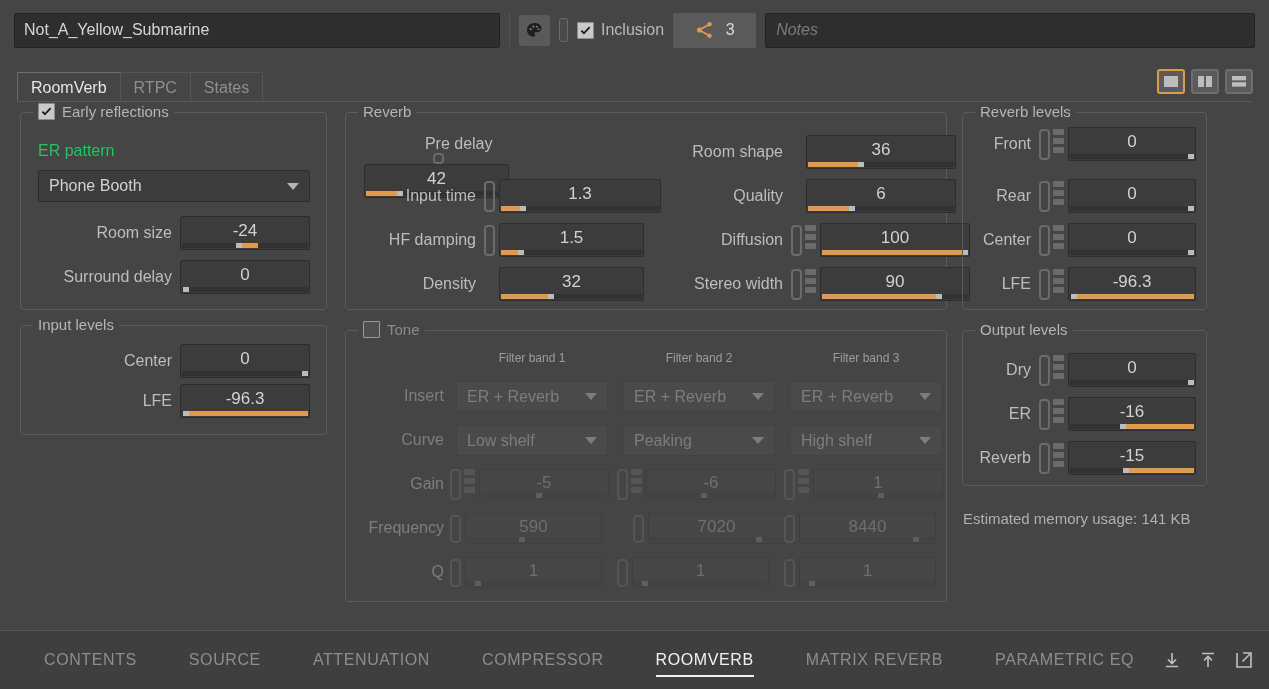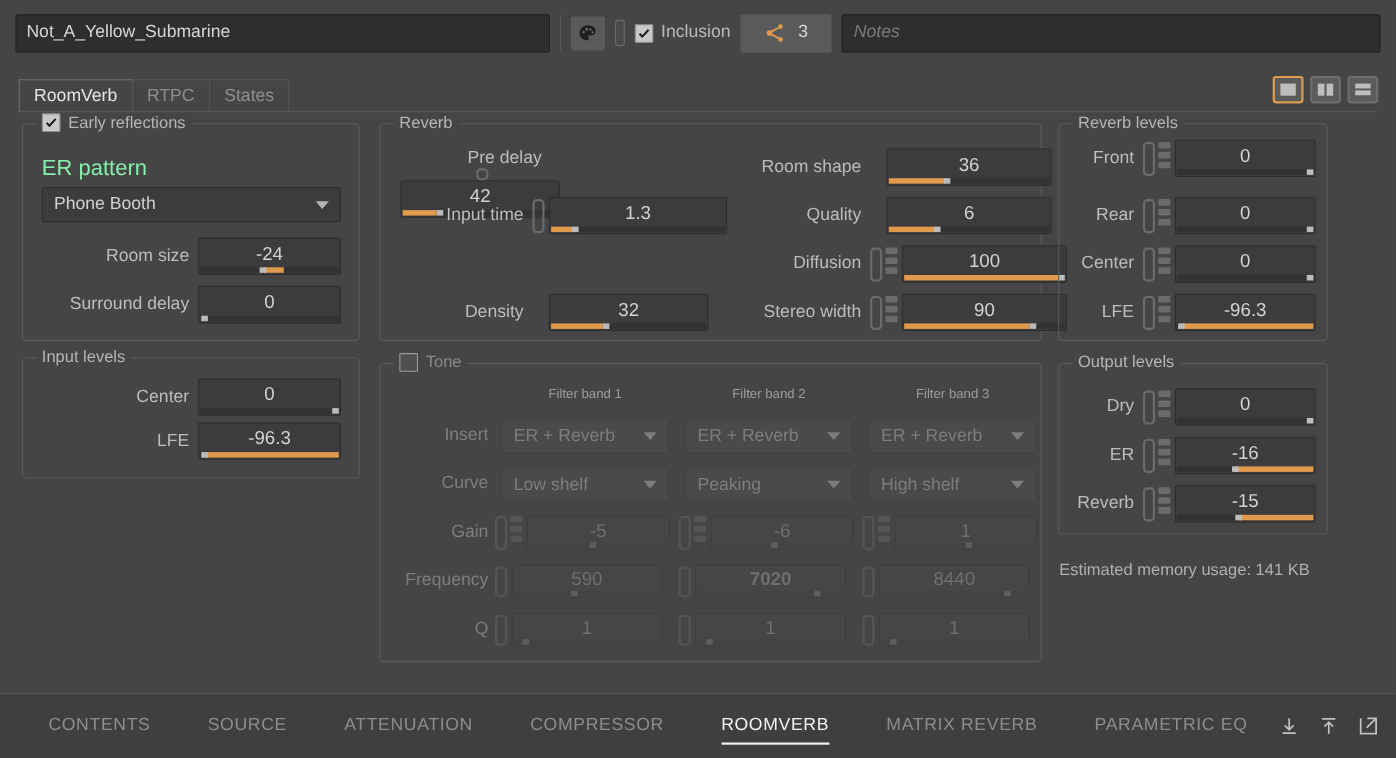--- a/index.html
+++ b/index.html
@@ -320,22 +320,22 @@
     right: 10px;
     width: 0; height: 0;
     border-left: 6px solid transparent;
     border-right: 6px solid transparent;
     border-top: 7px solid #b4b4b4;
   }
   .dropdown.dim .caret { border-top-color: #7d7d7d; }
 
   .er-pattern-label {
     position: absolute;
-    font-size: 20px;
-    color: #86efac;
+    font-size: 16px;
+    color: #22c55e;
   }
 
   .band-header {
     position: absolute;
     font-size: 12px;
     color: #9d9d9d;
     text-align: center;
   }
 
   .memory-usage {
@@ -554,20 +554,31 @@
       <div class="handle1" style="margin-left:8px;"></div>
       <div class="numfield" style="margin-left:4px; width:162px; height:34px;">
         <span class="val">1.3</span>
         <span class="sliderbar">
           <span class="sliderfill" style="width:12%;"></span>
           <span class="sliderknob" style="left:12%;"></span>
         </span>
       </div>
     </div>
 
+    <div class="row" style="left:14px; top:110px;">
+      <div class="row-label" style="width:116px;">HF damping</div>
+      <div class="handle1" style="margin-left:8px;"></div>
+      <div class="numfield" style="margin-left:4px; width:145px; height:34px;">
+        <span class="val">1.5</span>
+        <span class="sliderbar">
+          <span class="sliderfill" style="width:12%;"></span>
+          <span class="sliderknob" style="left:12%;"></span>
+        </span>
+      </div>
+    </div>
 
     <div class="row" style="left:14px; top:154px;">
       <div class="row-label" style="width:116px;">Density</div>
       <div class="numfield" style="margin-left:23px; width:145px; height:34px;">
         <span class="val">32</span>
         <span class="sliderbar">
           <span class="sliderfill" style="width:33%;"></span>
           <span class="sliderknob" style="left:33%;"></span>
         </span>
       </div>
@@ -804,21 +815,21 @@
     <div class="row-label dim" style="position:absolute; left:4px; top:188px; width:94px;">Frequency</div>
     <div class="row" style="left:104px; top:182px;">
       <div class="handle1 dim" style="height:28px;"></div>
       <div class="numfield dim" style="margin-left:4px; width:137px; height:31px;">
         <span class="val">590</span>
         <span class="sliderbar dim">
           <span class="sliderknob dim" style="left:39%;"></span>
         </span>
       </div>
     </div>
-    <div class="row" style="left:271px; top:182px;font-weight:bold;">
+    <div class="row" style="left:287px; top:182px;">
       <div class="handle1 dim" style="height:28px;"></div>
       <div class="numfield dim" style="margin-left:4px; width:137px; height:31px;">
         <span class="val">7020</span>
         <span class="sliderbar dim">
           <span class="sliderknob dim" style="left:80%;"></span>
         </span>
       </div>
     </div>
     <div class="row" style="left:438px; top:182px;">
       <div class="handle1 dim" style="height:28px;"></div>

